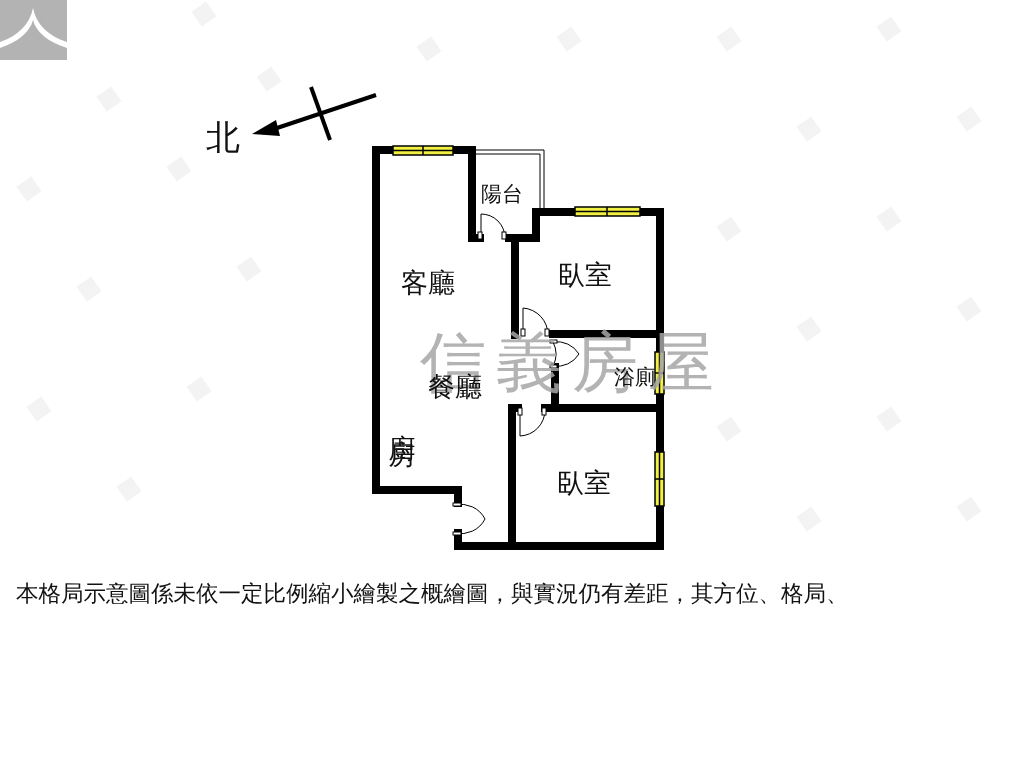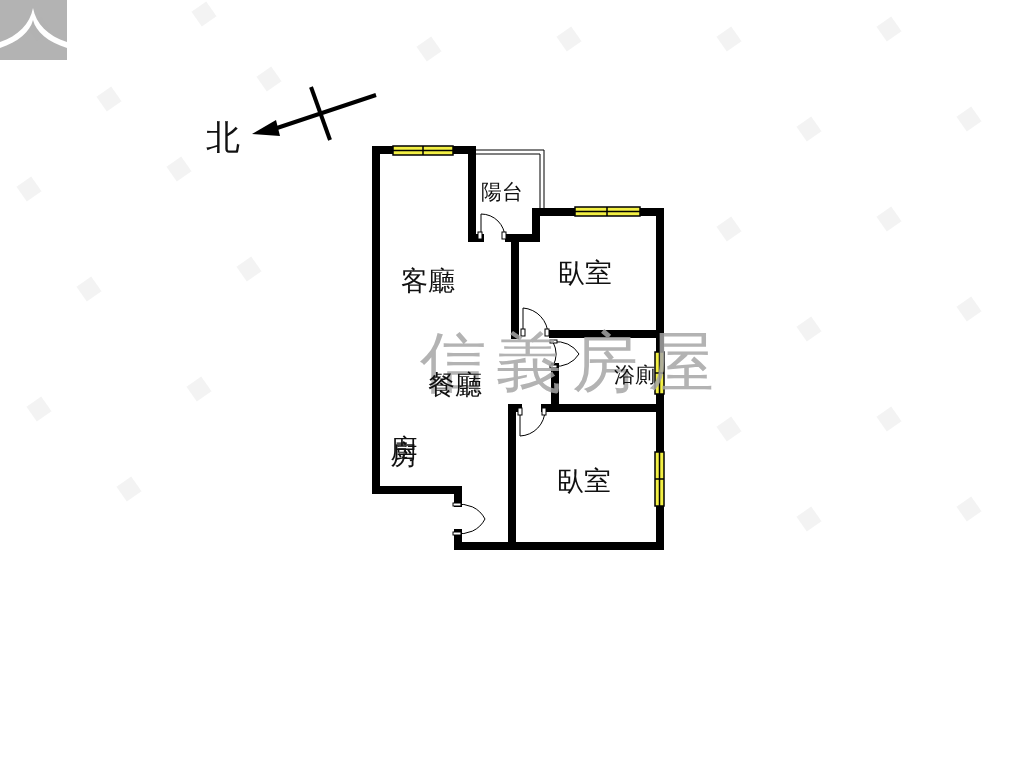--- a/index.html
+++ b/index.html
@@ -1,20 +1,20 @@
 <!DOCTYPE html>
 <html><head>
   <meta charset="utf-8">
   <style>
     html, body { margin: 0; padding: 0; background: #ffffff; }
     body { width: 1024px; height: 768px; position: relative; overflow: hidden;
            font-family: "DejaVu Serif", "Liberation Serif", serif; }
     .plan { position: absolute; left: 0; top: 0; width: 1024px; height: 570px; }
     .plan svg { position: absolute; left: 0; top: 0; }
-    .room-label { position: absolute; font-family: Liberation Mono, monospace;
+    .room-label { position: absolute; font-family: Liberation Sans, sans-serif;
                   color: #111; font-size: 27px; line-height: 1; white-space: nowrap; }
     .room-label.small { font-size: 21px; }
     .room-label.vert { writing-mode: vertical-rl; letter-spacing: 6px; }
     .north-label { position: absolute; left: 206px; top: 120px; font-size: 34px; color: #111;
                    font-family: "DejaVu Serif", "Liberation Serif", serif; line-height: 1; }
     .wm-big { position: absolute; left: 420px; top: 330px; font-size: 66px; color: #a6a6a6;
               font-family: Liberation Serif, serif; letter-spacing: 10px;
               line-height: 1; opacity: 0.85; white-space: nowrap; }
     .wm-small { position: absolute; left: 337px; top: 412px; font-size: 11px; color: #9a9a9a;
                 font-family: "DejaVu Sans", "Liberation Sans", sans-serif; letter-spacing: 2.6px;
@@ -144,13 +144,14 @@
   <div class="room-label" style="left:401px;top:270px;">客廳</div>
   <div class="room-label small" style="left:481px;top:183px;">陽台</div>
   <div class="room-label" style="left:558px;top:262px;">臥室</div>
   <div class="room-label small" style="left:614px;top:366px;">浴廁</div>
   <div class="room-label" style="left:428px;top:374px;">餐廳</div>
   <div class="room-label vert" style="left:388px;top:412px;">廚房</div>
   <div class="room-label" style="left:557px;top:470px;">臥室</div>
 </div>
 
 <div class="disclaimer">
+  <div>本格局示意圖係未依一定比例縮小繪製之概繪圖，與實況仍有差距，其方位、格局、</div>
 </div>
 
 </body></html>

